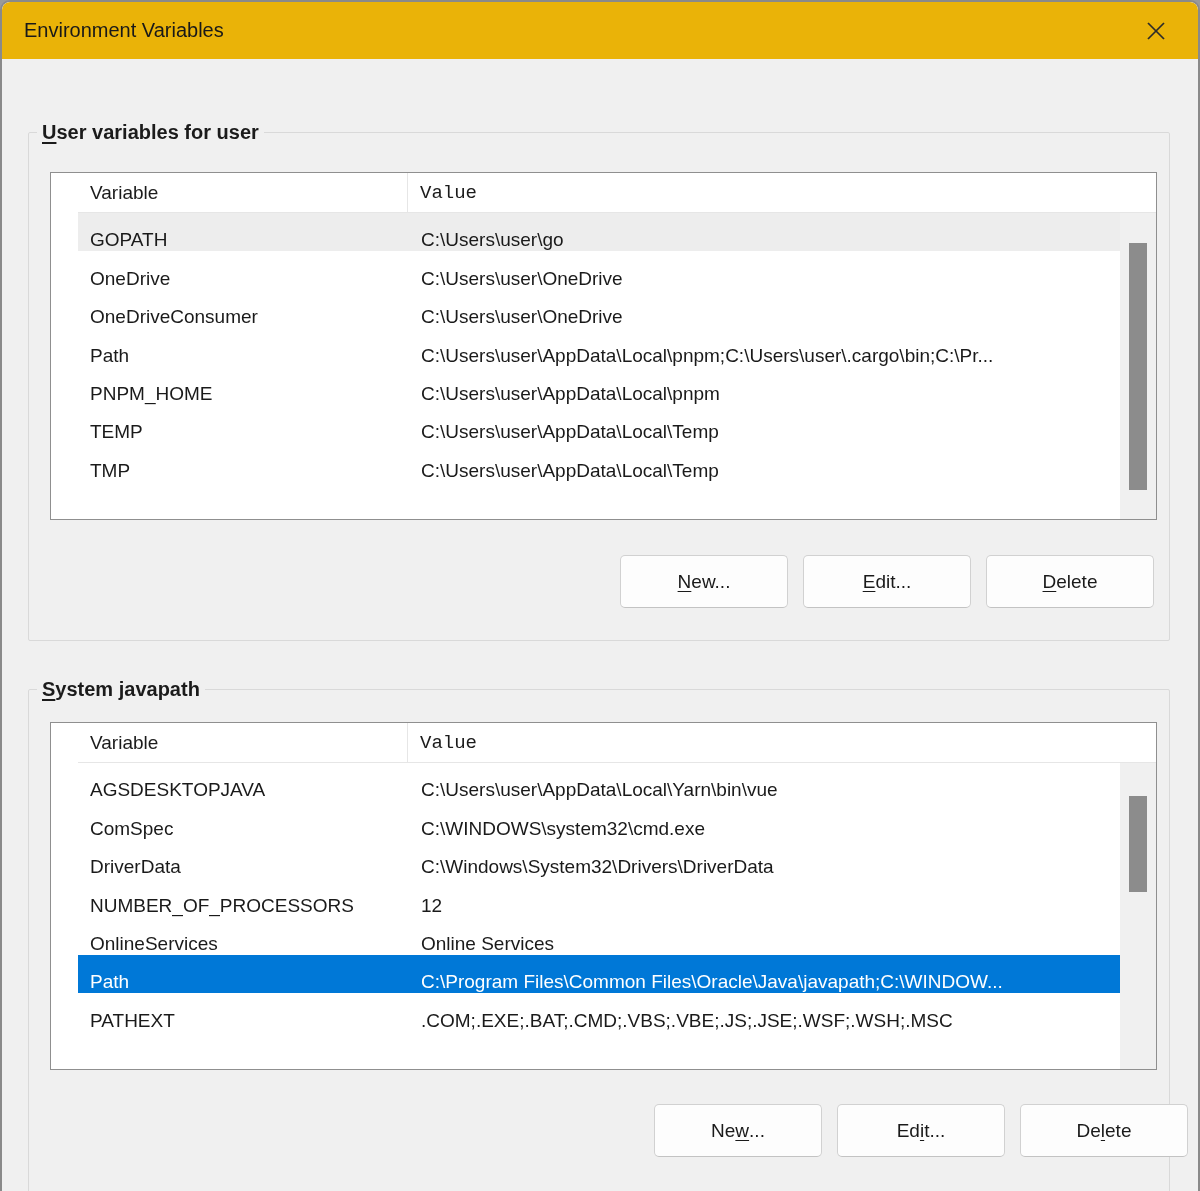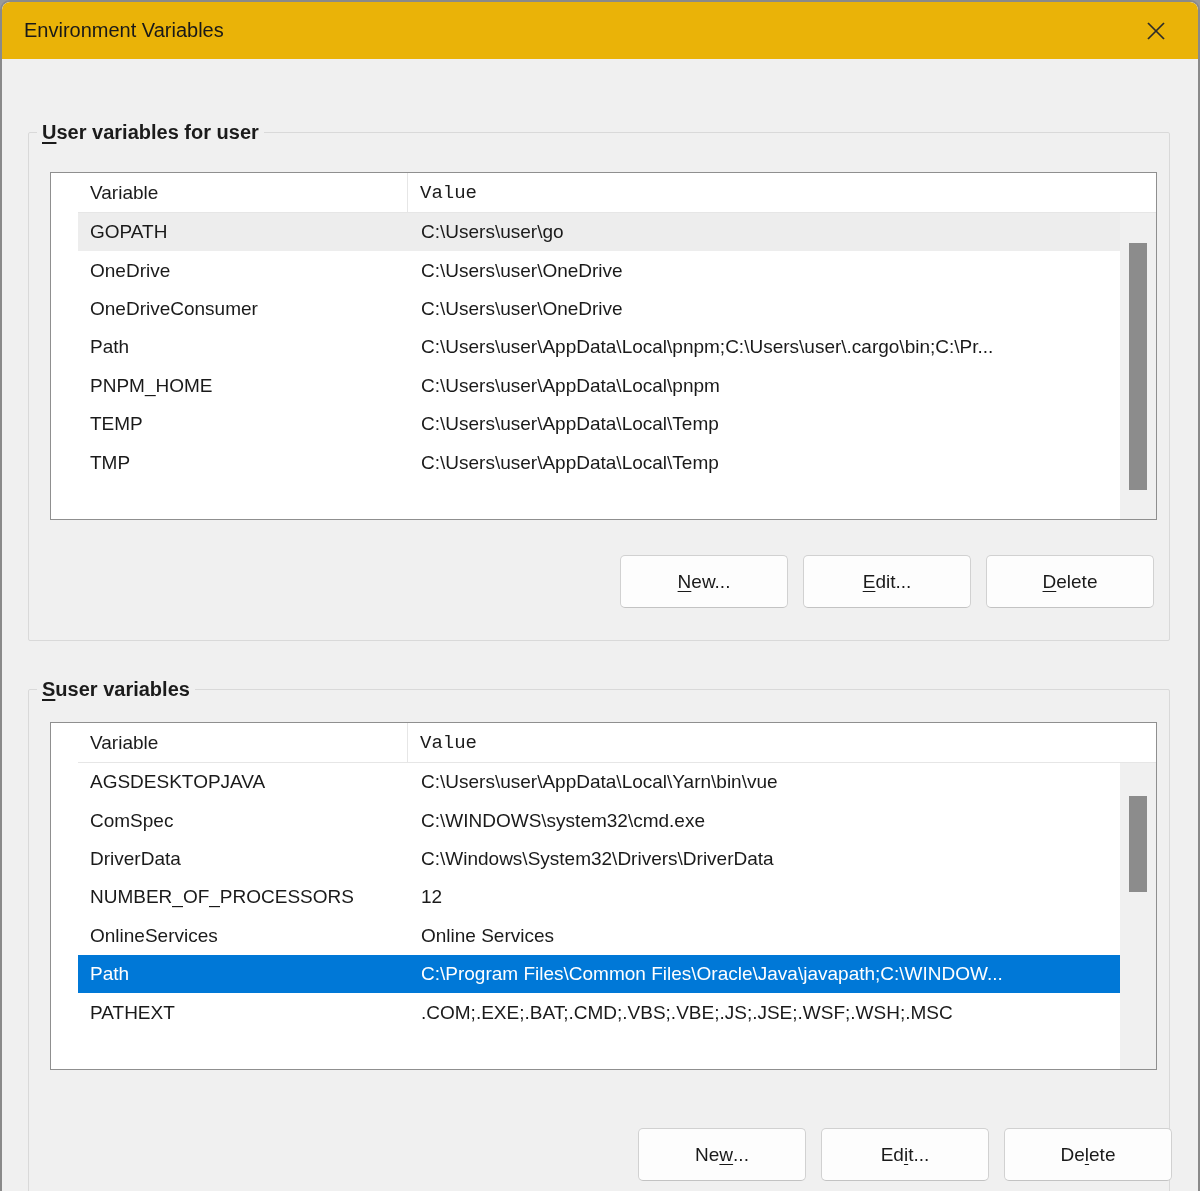--- a/index.html
+++ b/index.html
@@ -60,21 +60,21 @@
     display:flex; align-items:stretch;
     border-bottom:1px solid #e6e6e6;
     background:#ffffff;
   }
   .lv-hcell { display:flex; align-items:center; font-size:19px; color:#1b1b1b; }
   .lv-h1 { width:330px; padding-left:12px; border-right:1px solid #e6e6e6; }
   .lv-h2 { flex:1; padding-left:12px;font-family:Liberation Mono, monospace; }
   .lv-body { flex:1; display:flex; min-height:0; }
   .lv-rows { flex:1; min-width:0; }
   .lv-row {
-    display:flex; align-items:center;
+    display:flex; align-items:flex-end;
     height:38.4px;
     font-size:19px;
     white-space:nowrap;
   }
   .lv-c1 { width:330px; flex:none; padding-left:12px; overflow:hidden; }
   .lv-c2 { flex:1; padding-left:13px; overflow:hidden; min-width:0; }
   .row-hot { background:#ededed; }
   .row-selected { background:#0078d7; color:#ffffff; }
   .lv-scroll {
     flex:none; width:36px;
@@ -174,21 +174,21 @@
         <span>dit...</span>
       </button>
     <button class="btn">
         <span></span>
         <span class="mn">D</span>
         <span>elete</span>
       </button>
   </div>
 
   <fieldset class="group" style="left:26px; top:676px; width:1142px; height:540px;">
-    <legend><span></span><span class="mn">S</span><span>user variables</span></legend>
+    <legend><span></span><span class="mn">S</span><span>ystem javapath</span></legend>
   </fieldset>
 
   <div class="lv" style="left:48px; top:720px; width:1107px; height:348px;">
     <div class="lv-header">
       <div class="lv-hcell lv-h1">Variable</div>
       <div class="lv-hcell lv-h2">Value</div>
     </div>
     <div class="lv-body">
       <div class="lv-rows">
         <div class="lv-row">
@@ -219,21 +219,21 @@
           <div class="lv-c1">PATHEXT</div>
           <div class="lv-c2">.COM;.EXE;.BAT;.CMD;.VBS;.VBE;.JS;.JSE;.WSF;.WSH;.MSC</div>
         </div>
       </div>
       <div class="lv-scroll">
         <div class="lv-thumb" style="top:33px; height:96px;"></div>
       </div>
     </div>
   </div>
 
-  <div class="btnrow" style="left:636px; top:1102px;margin-top:24px;">
+  <div class="btnrow" style="left:652px; top:1102px;">
     <button class="btn">
         <span>Ne</span>
         <span class="mn">w</span>
         <span>...</span>
       </button>
     <button class="btn">
         <span>Ed</span>
         <span class="mn">i</span>
         <span>t...</span>
       </button>

